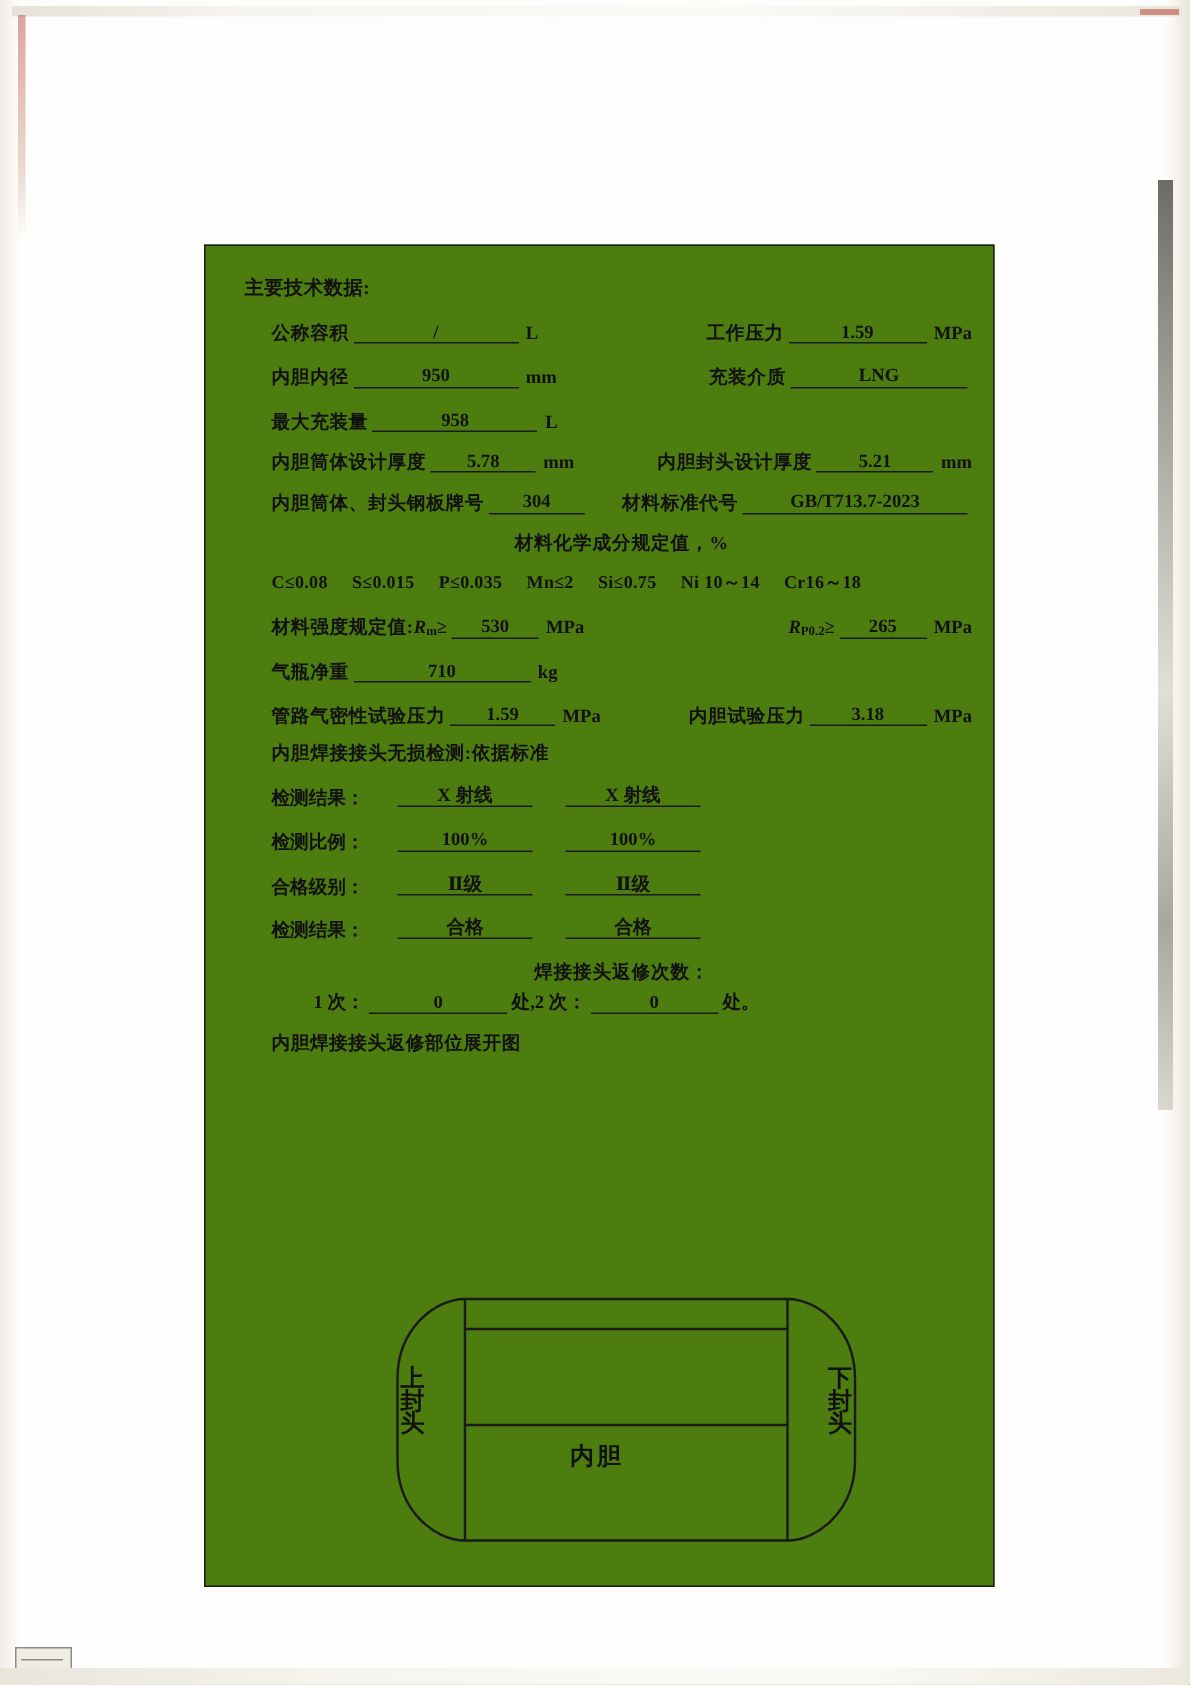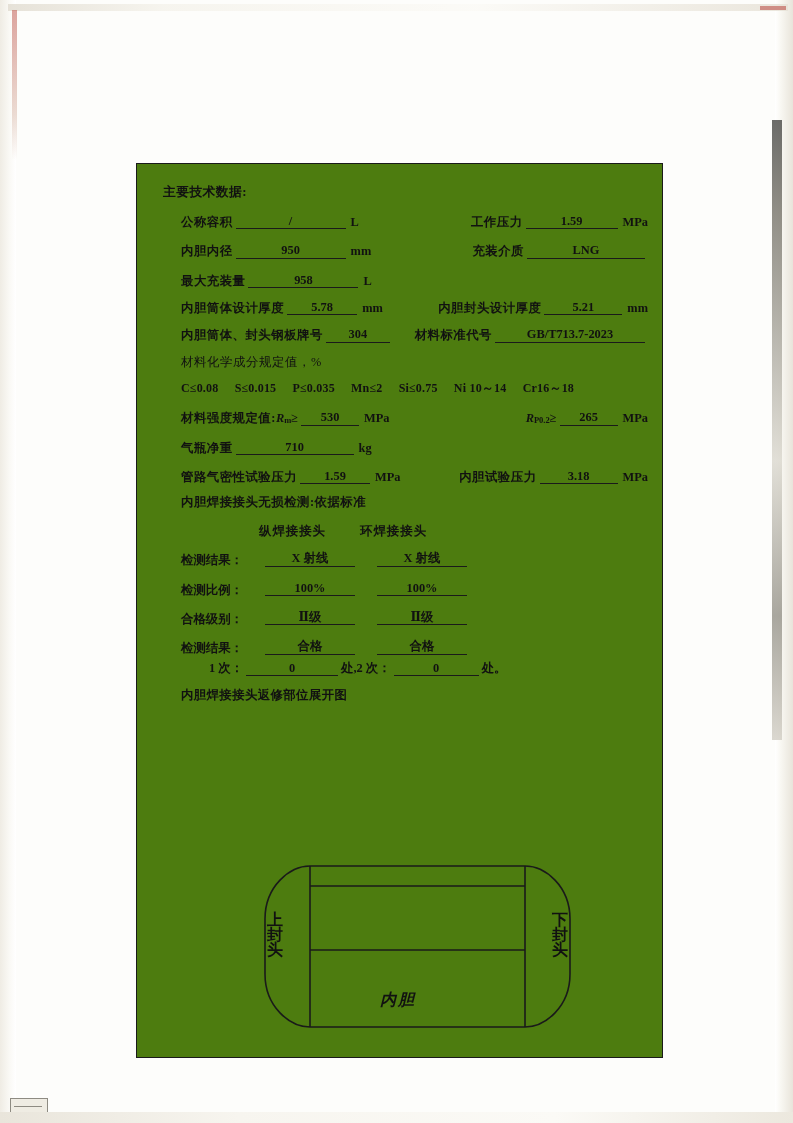--- a/index.html
+++ b/index.html
@@ -191,22 +191,23 @@
     padding-left: 22px;
     font-weight: bold;
   }
   .weld-row .c1 { width: 84px; }
   .weld-row .c2 { width: 90px; text-align: center; border-bottom: 1px solid #1a1a1a; margin-right: 22px; padding-bottom:1px;}
   .weld-row .c3 { width: 90px; text-align: center; border-bottom: 1px solid #1a1a1a; padding-bottom:1px;}
 
   .repair-title {
     margin-top: 16px;
     padding-left: 22px;
-    font-weight: normal;
+    font-weight: bold;
     letter-spacing: .6px;
+    text-align: center;
   }
   .repair-row {
     display: flex;
     align-items: center;
     margin-top: 6px;
     padding-left: 50px;
     font-weight: bold;
   }
   .expand-title {
     margin-top: 14px;
@@ -226,21 +227,21 @@
   .diagram svg { display: block; }
   .dlabel {
     position: absolute;
     font-weight: bold;
     font-size: 16px;
     line-height: 15px;
     text-align: left;
   }
   .dlabel.left { left: 27px; top: 48px; width: 16px; }
   .dlabel.right { left: 312px; top: 48px; width: 16px; }
-  .dlabel.center { left: 140px; top: 128px; width: 80px; letter-spacing: 2px; font-style: italic; }
+  .dlabel.center { left: 140px; top: 100px; width: 80px; letter-spacing: 2px; }
 </style>
 </head>
 <body>
 
 <div class="page-bg"></div>
 <div class="scan-edge-left"></div>
 <div class="scan-edge-right"></div>
 <div class="scan-top-streak"></div>
 <div class="scan-mark-red-top"></div>
 <div class="scan-mark-red-left"></div>
@@ -341,24 +342,20 @@
         <span class="lbl">内胆试验压力</span>
         <span class="val w78">3.18</span>
         <span class="unit">MPa</span>
       </span>
     </div>
 
     <div class="row tight">
       <span class="lbl">内胆焊接接头无损检测:依据标准</span>
     </div>
 
-    <div class="weld-head">
-      <span>纵焊接接头</span>
-      <span class="second">环焊接接头</span>
-    </div>
 
     <div class="weld-row">
       <span class="c1">检测结果：</span>
       <span class="c2">X 射线</span>
       <span class="c3">X 射线</span>
     </div>
 
     <div class="weld-row">
       <span class="c1">检测比例：</span>
       <span class="c2">100%</span>
@@ -370,20 +367,21 @@
       <span class="c2">Ⅱ级</span>
       <span class="c3">Ⅱ级</span>
     </div>
 
     <div class="weld-row">
       <span class="c1">检测结果：</span>
       <span class="c2">合格</span>
       <span class="c3">合格</span>
     </div>
 
+    <div class="repair-title">焊接接头返修次数：</div>
     <div class="repair-row">
       <span>1 次：</span>
       <span class="val w92">0</span>
       <span>处,2 次：</span>
       <span class="val w85">0</span>
       <span>处。</span>
     </div>
 
     <div class="expand-title">内胆焊接接头返修部位展开图</div>
 

